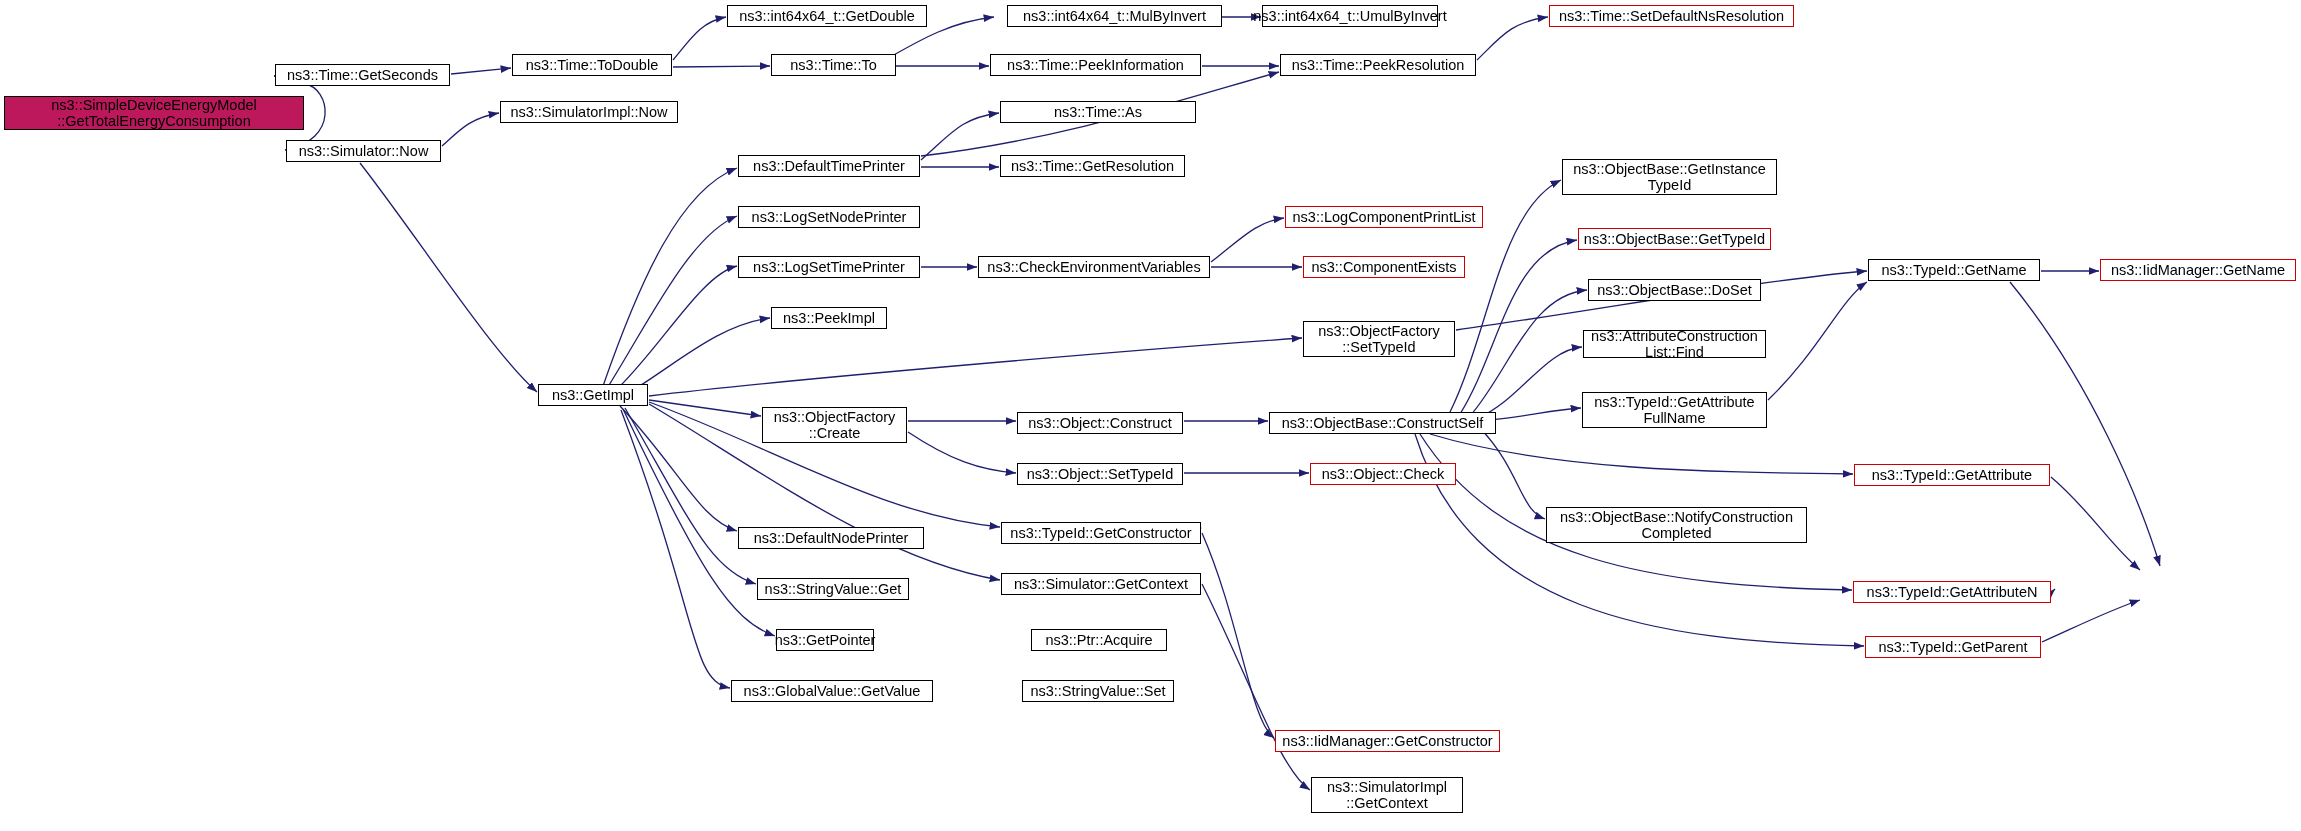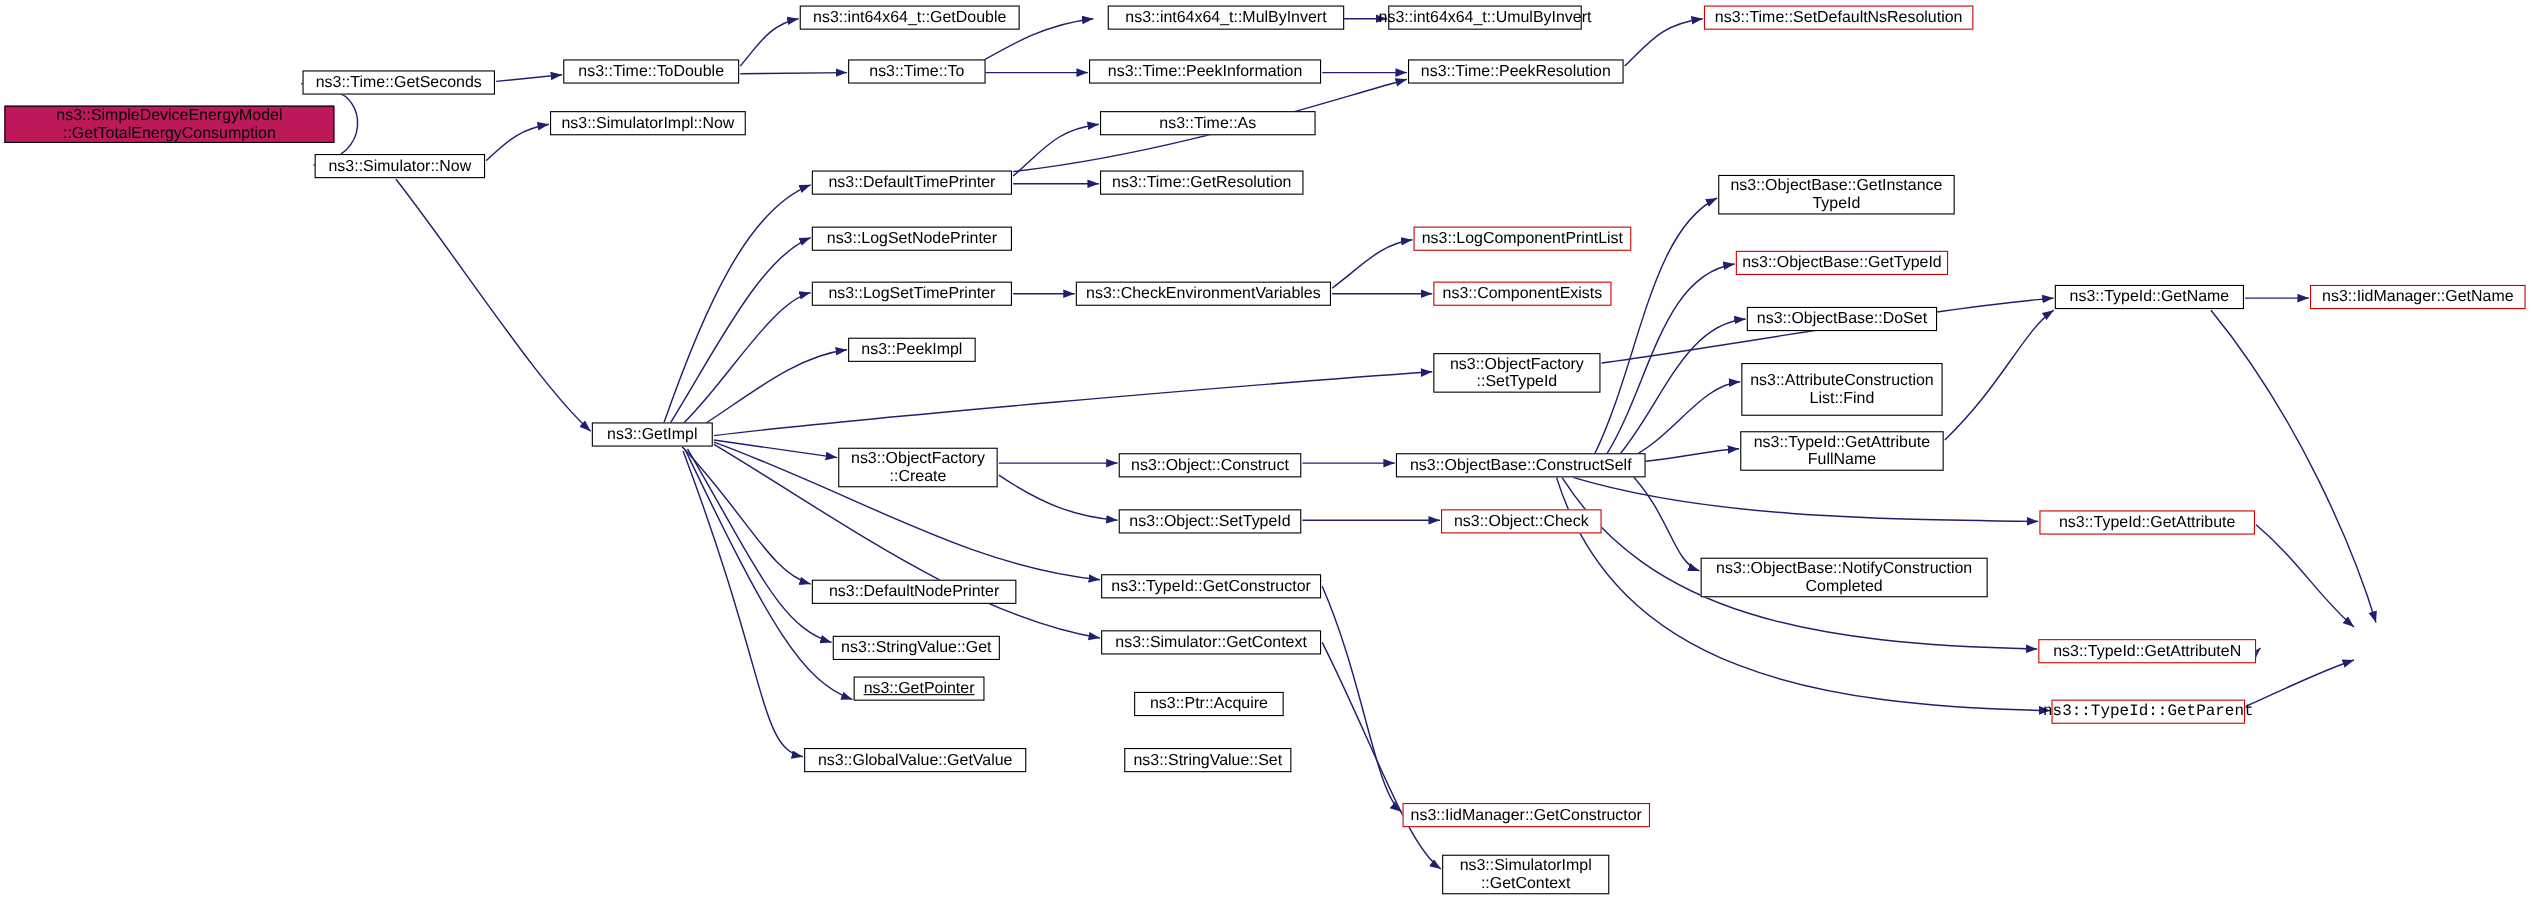--- a/index.html
+++ b/index.html
@@ -167,43 +167,43 @@
     <div class="node" style="left: 738px; top: 256px; width: 182px; height: 22px;">ns3::LogSetTimePrinter</div>
     <div class="node" style="left: 978px; top: 256px; width: 232px; height: 22px;">ns3::CheckEnvironmentVariables</div>
     <div class="node red" style="left: 1285px; top: 206px; width: 198px; height: 22px;">ns3::LogComponentPrintList</div>
     <div class="node red" style="left: 1303px; top: 256px; width: 162px; height: 22px;">ns3::ComponentExists</div>
     <div class="node" style="left: 771px; top: 307px; width: 116px; height: 22px;">ns3::PeekImpl</div>
     <div class="node" style="left: 538px; top: 384px; width: 110px; height: 22px;">ns3::GetImpl</div>
     <div class="node" style="left: 1562px; top: 159px; width: 215px; height: 36px;">ns3::ObjectBase::GetInstance
 TypeId</div>
     <div class="node red" style="left: 1578px; top: 228px; width: 193px; height: 22px;">ns3::ObjectBase::GetTypeId</div>
     <div class="node" style="left: 1588px; top: 279px; width: 173px; height: 22px;">ns3::ObjectBase::DoSet</div>
-    <div class="node" style="left: 1583px; top: 330px; width: 183px; height: 48px;">ns3::AttributeConstruction
+    <div class="node" style="left: 1583px; top: 330px; width: 183px; height: 28px;">ns3::AttributeConstruction
 List::Find</div>
     <div class="node" style="left: 1303px; top: 321px; width: 152px; height: 36px;">ns3::ObjectFactory
 ::SetTypeId</div>
     <div class="node" style="left: 1582px; top: 392px; width: 185px; height: 36px;">ns3::TypeId::GetAttribute
 FullName</div>
     <div class="node" style="left: 762px; top: 407px; width: 145px; height: 36px;">ns3::ObjectFactory
 ::Create</div>
     <div class="node" style="left: 1017px; top: 412px; width: 166px; height: 22px;">ns3::Object::Construct</div>
     <div class="node" style="left: 1269px; top: 412px; width: 227px; height: 22px;">ns3::ObjectBase::ConstructSelf</div>
     <div class="node" style="left: 1017px; top: 463px; width: 166px; height: 22px;">ns3::Object::SetTypeId</div>
     <div class="node red" style="left: 1310px; top: 463px; width: 146px; height: 22px;">ns3::Object::Check</div>
     <div class="node" style="left: 1546px; top: 507px; width: 261px; height: 36px;">ns3::ObjectBase::NotifyConstruction
 Completed</div>
     <div class="node" style="left: 738px; top: 527px; width: 186px; height: 22px;">ns3::DefaultNodePrinter</div>
     <div class="node" style="left: 1001px; top: 522px; width: 200px; height: 22px;">ns3::TypeId::GetConstructor</div>
     <div class="node" style="left: 757px; top: 578px; width: 152px; height: 22px;">ns3::StringValue::Get</div>
     <div class="node" style="left: 1001px; top: 573px; width: 200px; height: 22px;">ns3::Simulator::GetContext</div>
-    <div class="node" style="left: 776px; top: 615px; width: 119px; height: 22px; text-decoration: underline;">ns3::GetPointer</div>
+    <div class="node" style="left: 776px; top: 629px; width: 98px; height: 22px;">ns3::GetPointer</div>
     <div class="node" style="left: 1031px; top: 629px; width: 136px; height: 22px;">ns3::Ptr::Acquire</div>
     <div class="node" style="left: 731px; top: 680px; width: 202px; height: 22px;">ns3::GlobalValue::GetValue</div>
     <div class="node" style="left: 1022px; top: 680px; width: 152px; height: 22px;">ns3::StringValue::Set</div>
     <div class="node red" style="left: 1275px; top: 730px; width: 225px; height: 22px;">ns3::IidManager::GetConstructor</div>
     <div class="node" style="left: 1311px; top: 777px; width: 152px; height: 36px;">ns3::SimulatorImpl
 ::GetContext</div>
     <div class="node" style="left: 1868px; top: 259px; width: 172px; height: 22px;">ns3::TypeId::GetName</div>
     <div class="node red" style="left: 2100px; top: 259px; width: 196px; height: 22px;">ns3::IidManager::GetName</div>
     <div class="node red" style="left: 1854px; top: 464px; width: 196px; height: 22px;">ns3::TypeId::GetAttribute</div>
     <div class="node red" style="left: 1853px; top: 581px; width: 198px; height: 22px;">ns3::TypeId::GetAttributeN</div>
-    <div class="node red" style="left: 1865px; top: 636px; width: 176px; height: 22px; font-family: Liberation Mono, monospace;">ns3::TypeId::GetParent</div>
+    <div class="node red" style="left: 1865px; top: 636px; width: 176px; height: 22px;">ns3::TypeId::GetParent</div>
   </div>
 
 </body></html>

